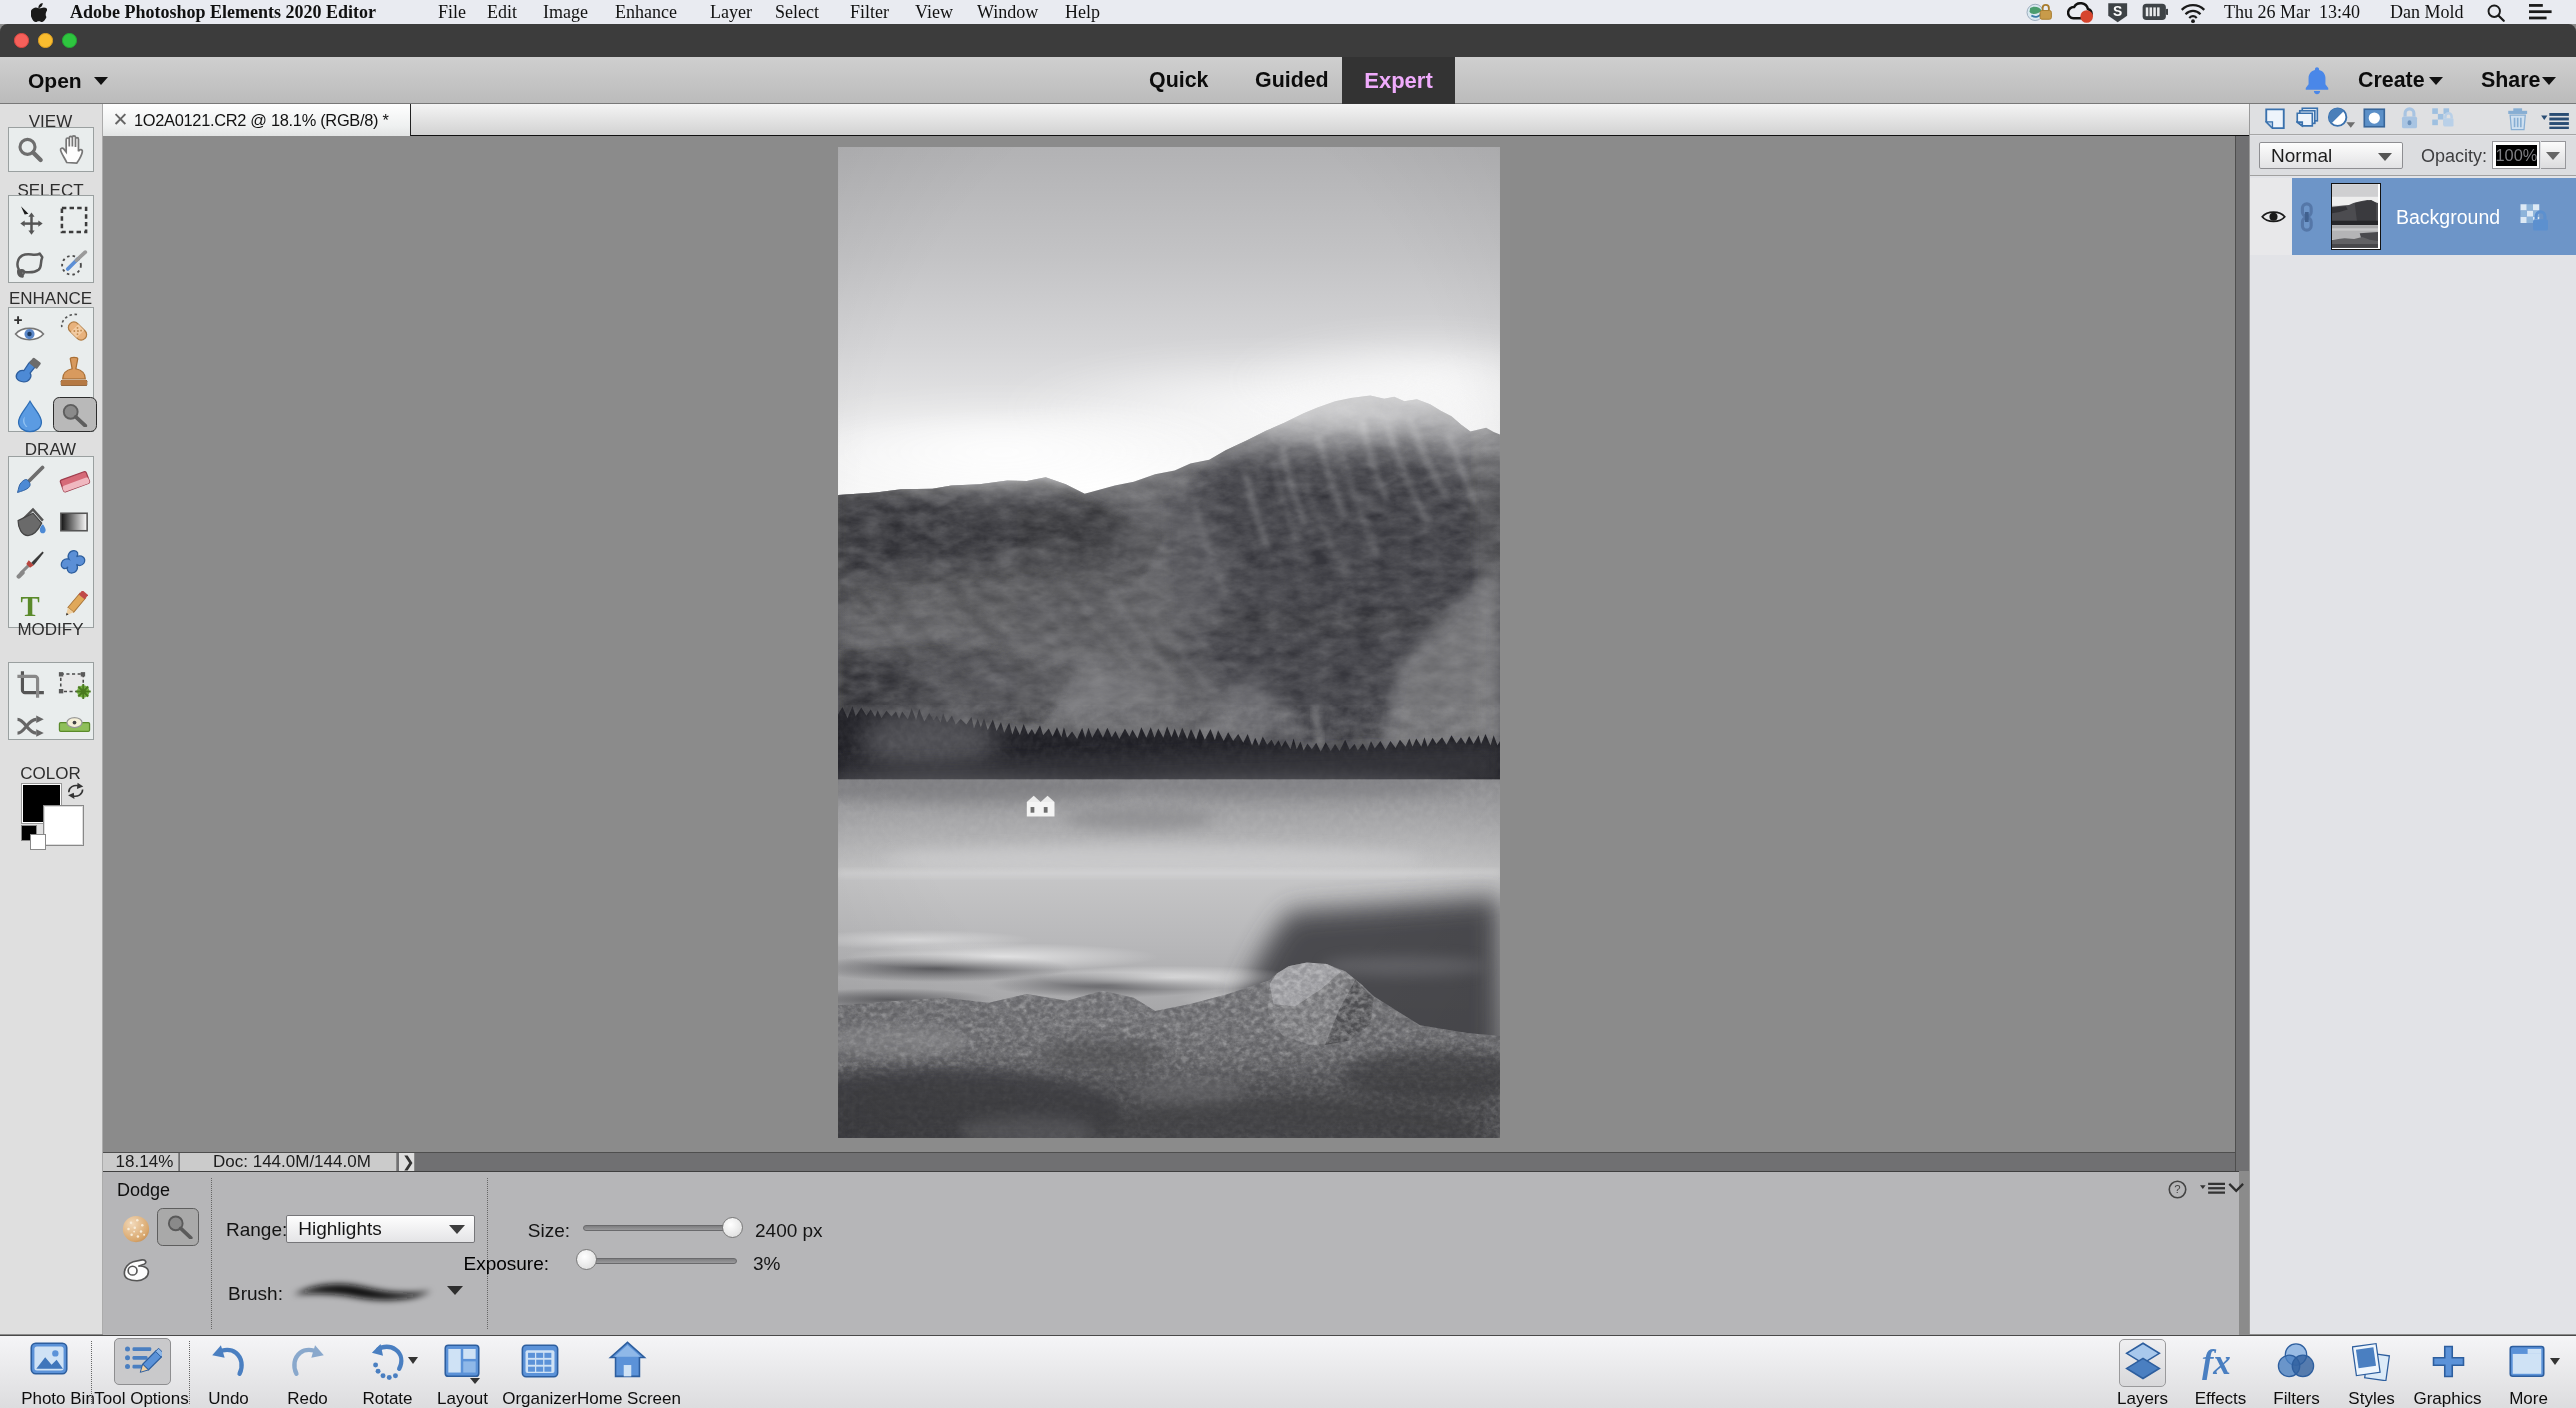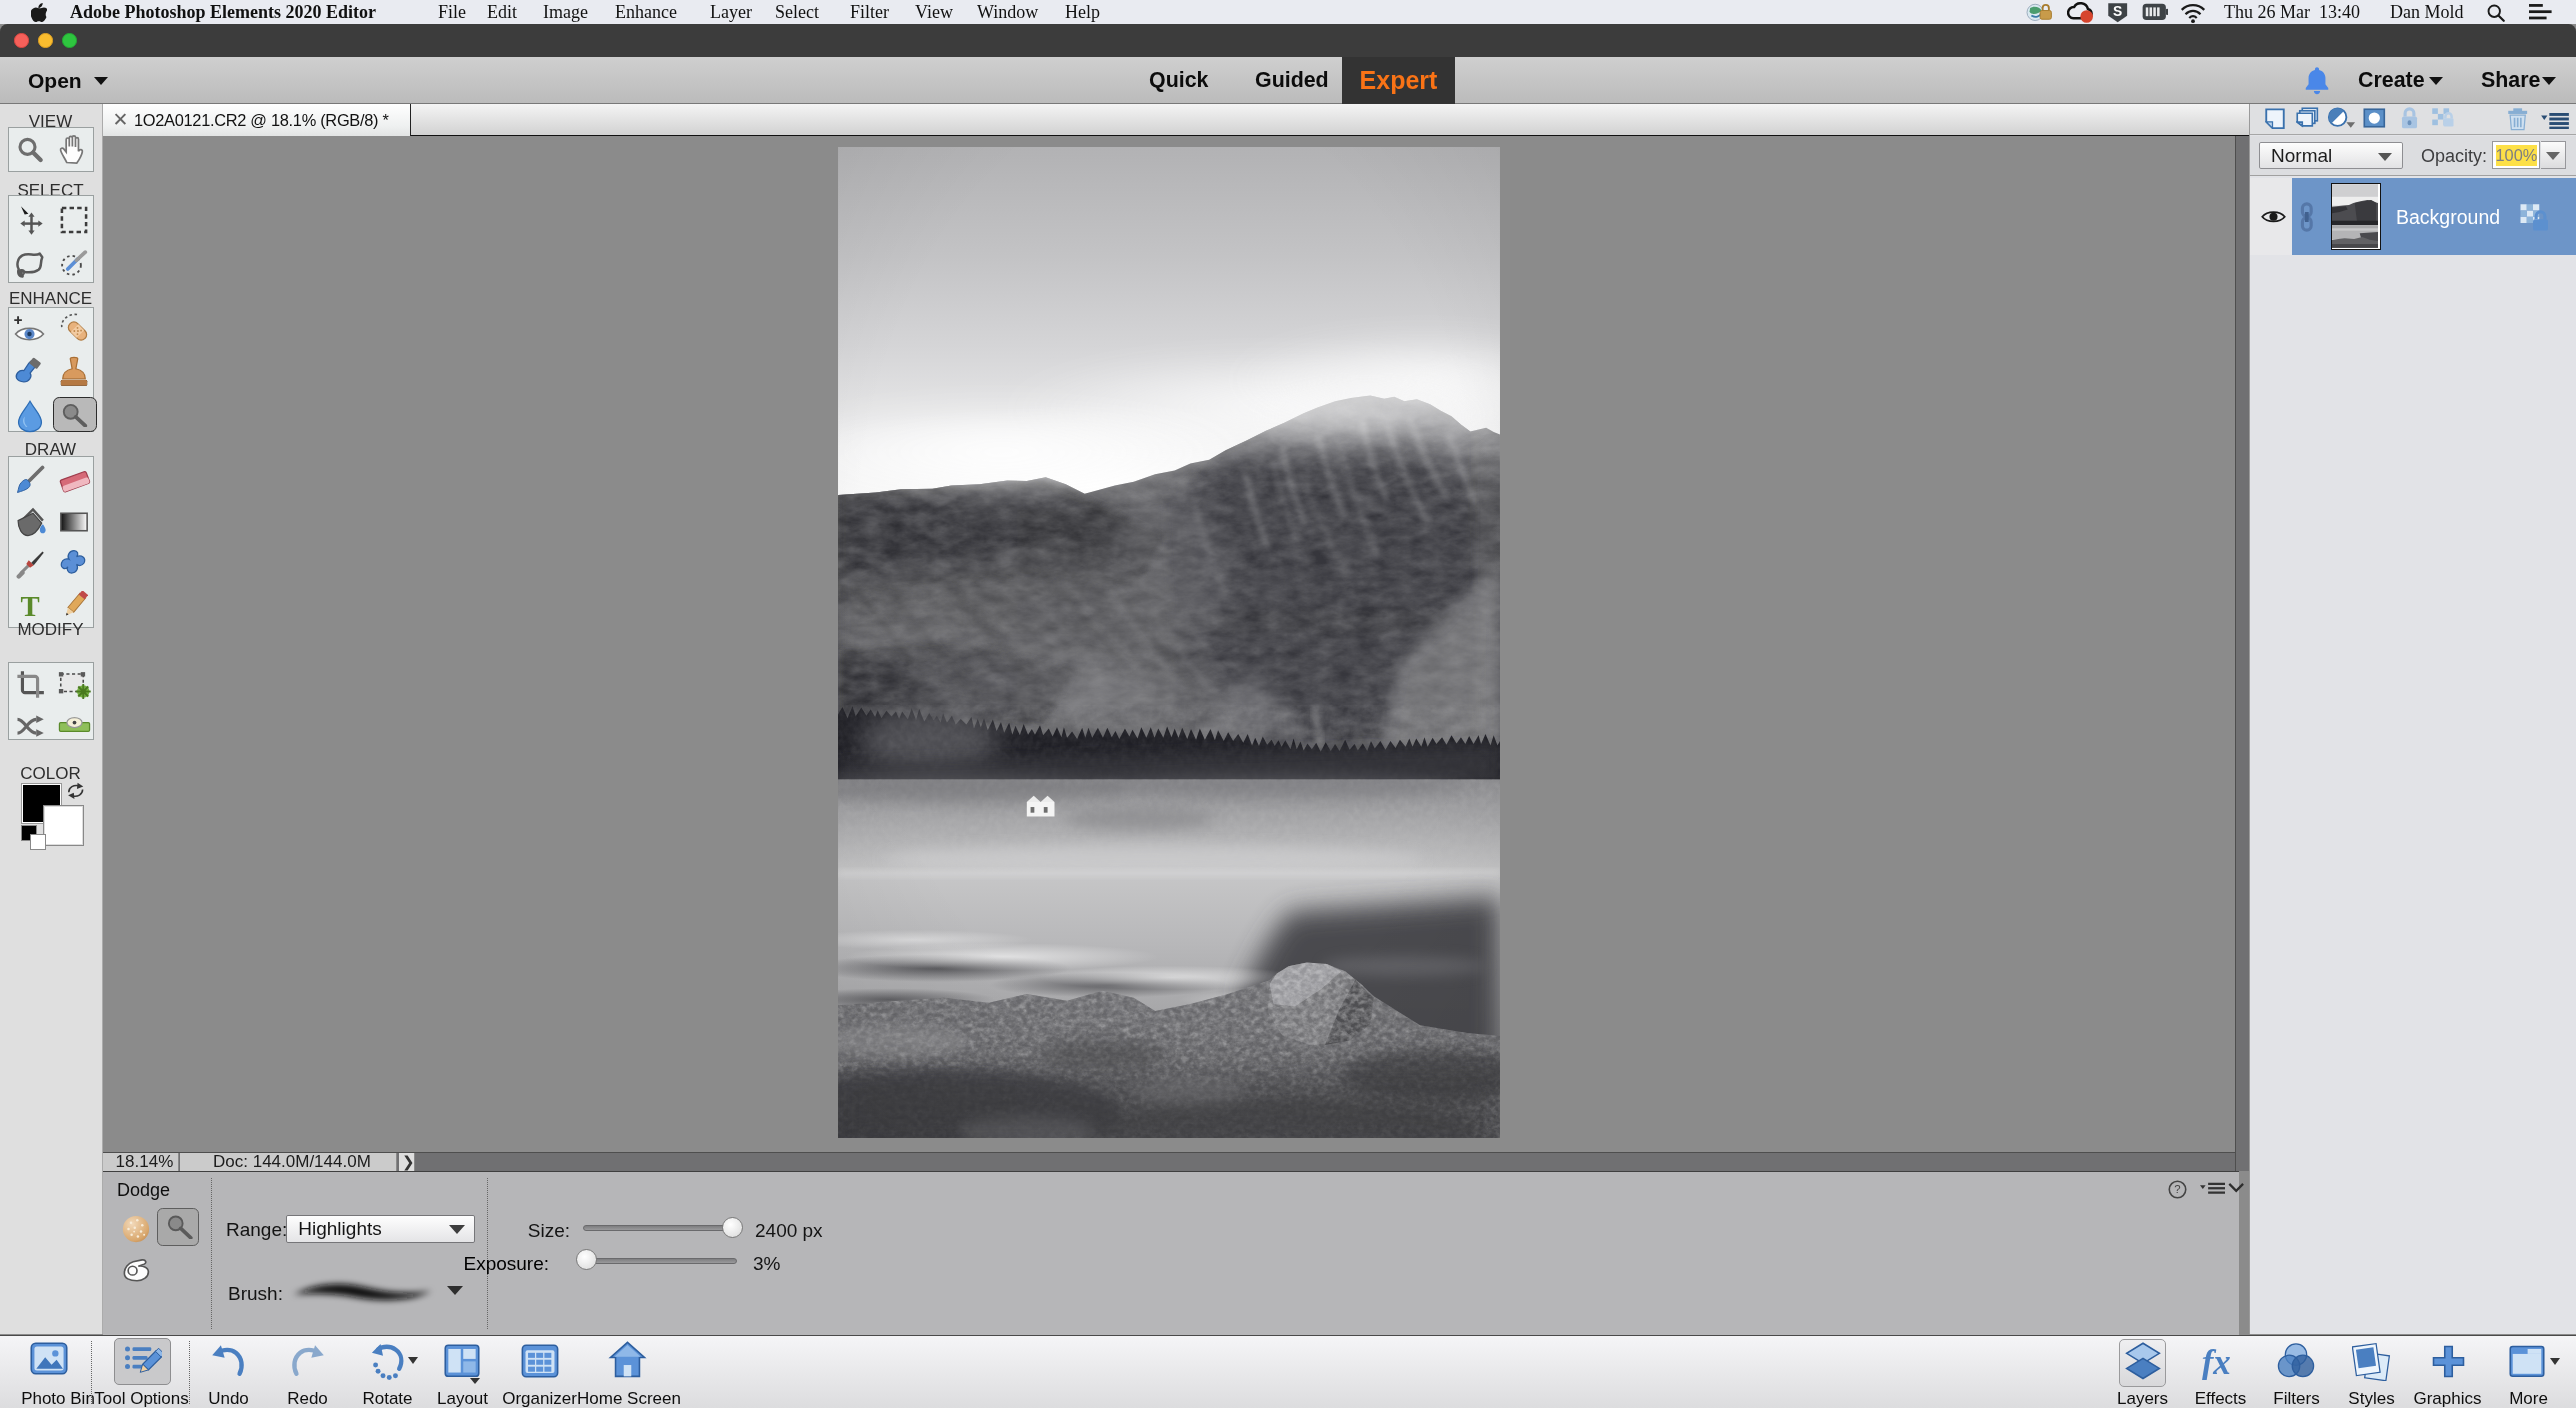--- a/index.html
+++ b/index.html
@@ -4,21 +4,21 @@
 html,body{margin:0;padding:0;width:2576px;height:1409px;overflow:hidden;background:#8b8b8b;
   font-family:"Liberation Sans",sans-serif;-webkit-font-smoothing:antialiased;}
 *{box-sizing:border-box;}
 .abs{position:absolute;}
 #menubar{position:absolute;left:0;top:0;width:2576px;height:24px;background:#e9ebf1;color:#111;}
 #menubar .mi{position:absolute;top:0;height:24px;line-height:24px;font-size:18px;white-space:nowrap;font-family:Liberation Serif, serif;}
 #titlebar{position:absolute;left:0;top:24px;width:2576px;height:33px;background:#3c3c3c;border-radius:7.5px 7.5px 0 0;}
 .tl{position:absolute;top:9.4px;width:14.5px;height:14.5px;border-radius:50%;}
 #toolrow{position:absolute;left:0;top:57px;width:2576px;height:47px;background:linear-gradient(#cfcfcf,#bbbbbb);border-bottom:1.3px solid #787878;}
 #toolrow .tabtxt{position:absolute;top:0;height:47px;line-height:47px;font-weight:bold;font-size:21.4px;color:#0c0c0c;}
-#experttab{position:absolute;left:1342px;top:0;width:113px;height:47px;background:#333333;color:#f97316;text-align:center;font-weight:bold;font-size:25px;line-height:47px;}
+#experttab{position:absolute;left:1342px;top:0;width:113px;height:47px;background:#333333;color:#f0abfc;text-align:center;font-weight:bold;font-size:22px;line-height:47px;}
 #tabstrip{position:absolute;left:103px;top:104px;width:2473px;height:32px;background:linear-gradient(#f4f4f4,#d2d2d2);border-bottom:1.9px solid #111;}
 #doctab{position:absolute;left:0;top:0;width:308px;height:32px;background:linear-gradient(#ffffff,#eef0f0 70%,#e2e4e4);border-right:1.9px solid #222;font-size:16.4px;color:#111;line-height:32px;letter-spacing:-0.3px;}
 #leftbar{position:absolute;left:0;top:104px;width:103px;height:1230px;background:#dfdfdf;border-right:1.3px solid #ababab;}
 .sect{position:absolute;left:0;width:101px;text-align:center;font-size:17px;color:#2e2e2e;}
 .grp{position:absolute;left:8.2px;width:86px;background:#e9eded;border:1.3px solid #9aa0a0;}
 #canvas{position:absolute;left:103px;top:136px;width:2132px;height:1015px;background:#8b8b8b;}
 #gutter{position:absolute;left:2235px;top:136px;width:14.5px;height:1035px;background:#707072;border-left:1.3px solid #4e4e4e;}
 #statusrow{position:absolute;left:103px;top:1152px;width:2132px;height:19.5px;background:#707072;border-top:1.3px solid #4e4e4e;}
 .scell{position:absolute;top:0;height:18px;background:#cbcbcb;border-right:1.3px solid #8a8a8a;font-size:17px;color:#1c1c1c;line-height:18px;}
 #rightpanel{position:absolute;left:2249px;top:104px;width:327px;height:1230px;background:#e2e3e7;border-left:1.3px solid #9a9a9a;}
@@ -575,21 +575,21 @@
         </g>
       </svg>
 </div>
 <div id="normalrow">
   <div class="abs" style="left:9.4px;top:6.3px;width:144px;height:26.4px;background:linear-gradient(#fdfdfd,#e2e2e4);border:1.3px solid #8e8e92;border-radius:1.9px;">
     <span style="position:absolute;left:10.7px;top:0;line-height:25px;font-size:19px;color:#1d1d1d;">Normal</span>
     <span class="caret" style="position:absolute;right:10px;top:9.4px;border-top-color:#555;"></span>
   </div>
   <div class="abs" style="left:171px;top:5px;font-size:18px;color:#3e3e40;line-height:30px;">Opacity:</div>
   <div class="abs" style="left:242px;top:5px;width:48px;height:28px;background:#fff;border:1.3px solid #97979b;">
-    <div class="abs" style="left:2.5px;top:2.5px;right:2.5px;bottom:2.5px;background:#fde047;text-align:center;line-height:21px;font-size:16.4px;color:#7e7e82;">100%</div>
+    <div class="abs" style="left:2.5px;top:2.5px;right:2.5px;bottom:2.5px;background:#000000;text-align:center;line-height:21px;font-size:16.4px;color:#7e7e82;">100%</div>
   </div>
   <div class="abs" style="left:291px;top:5px;width:25px;height:28px;background:linear-gradient(#fbfbfb,#dcdcde);border:1.3px solid #97979b;border-left:none;">
     <span class="caret" style="position:absolute;left:5px;top:10px;border-top-color:#666;"></span>
   </div>
 </div>
 <div id="layerrow">
   <div id="eyecol">
         <svg class="abs" style="left:10.7px;top:30px" width="25" height="17.6" viewBox="0 0 40 28">
           <path d="M2,14 C10,4 30,4 38,14 C30,24 10,24 2,14 Z" fill="none" stroke="#1a1a1a" stroke-width="2.8"></path>
           <circle cx="20" cy="14" r="6.5" fill="#1a1a1a"></circle>

